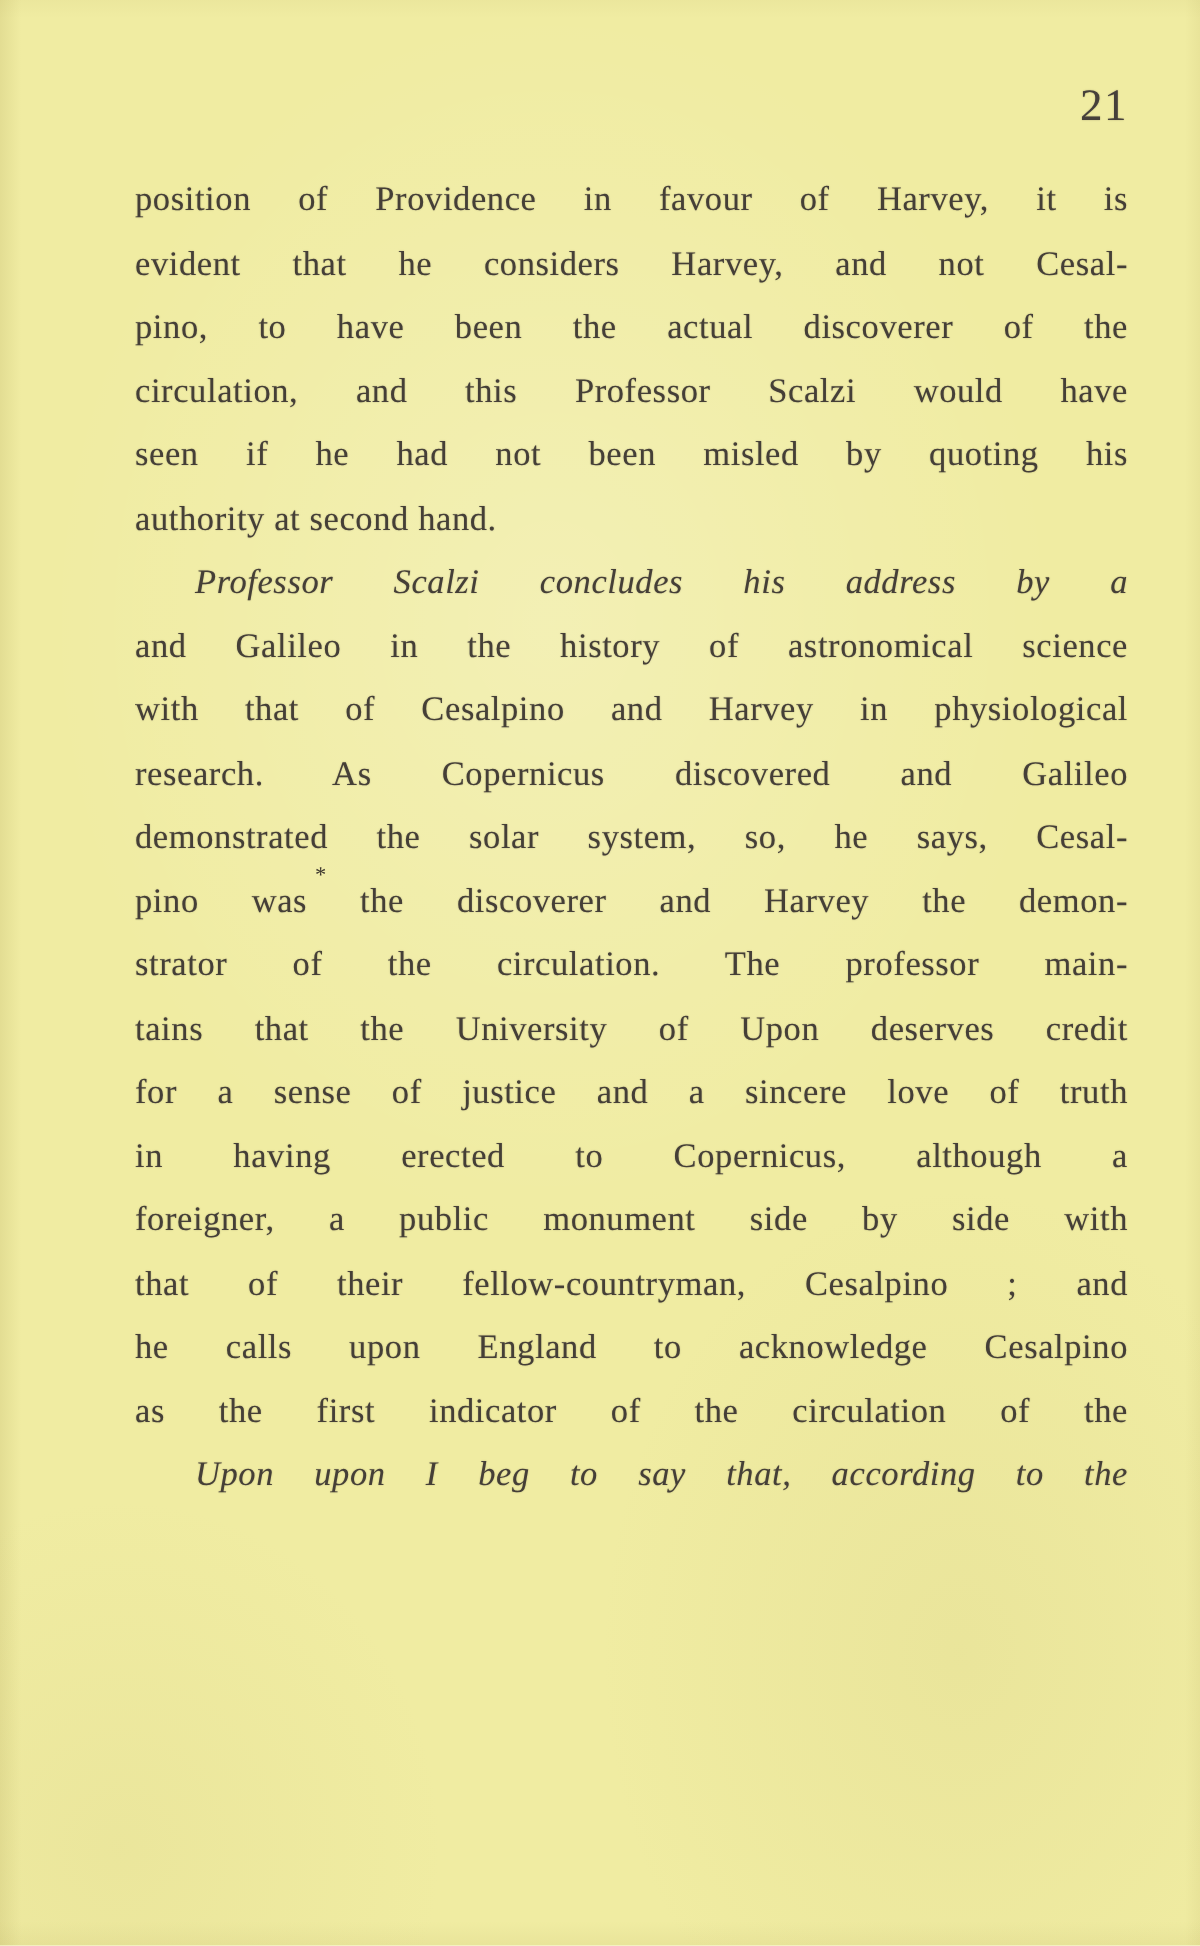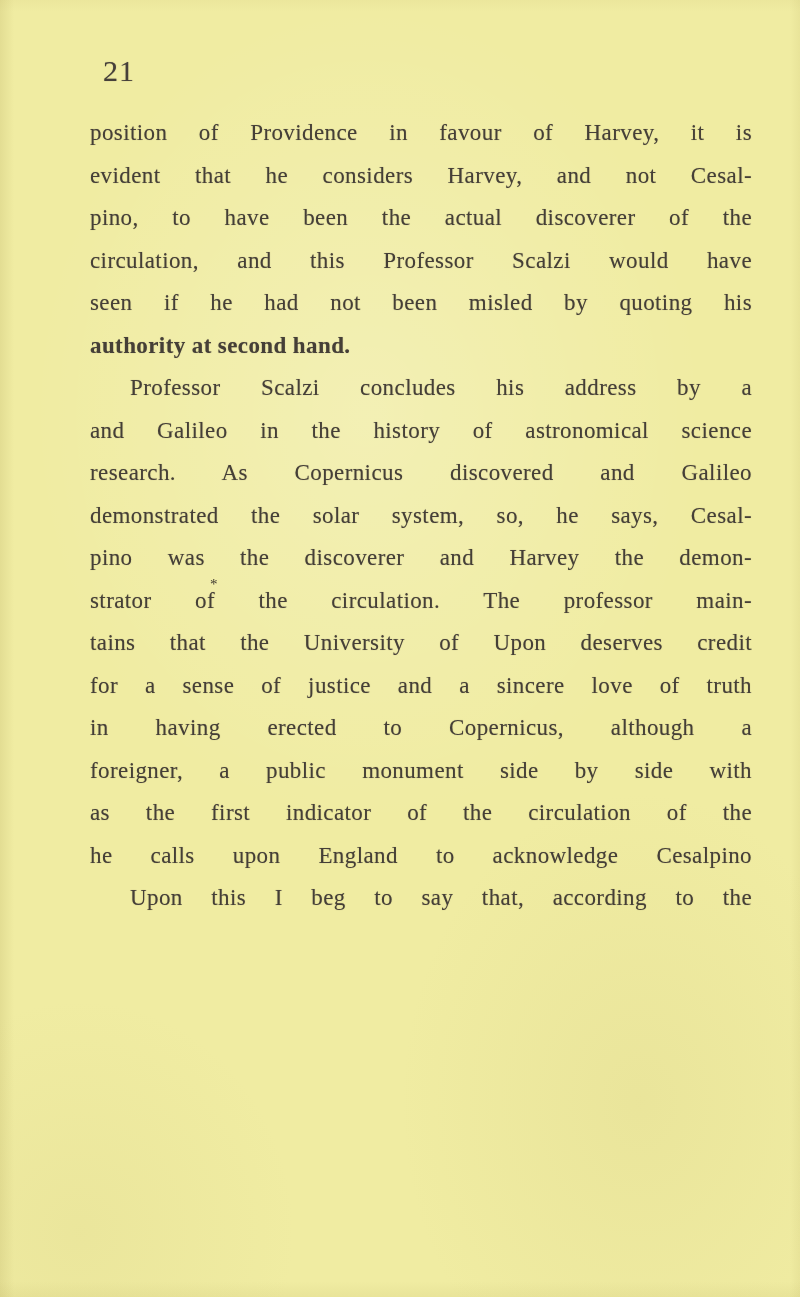--- a/index.html
+++ b/index.html
@@ -21,23 +21,23 @@
       linear-gradient(90deg, rgba(180,168,92,0.22) 0px, rgba(180,168,92,0) 14px),
       linear-gradient(270deg, rgba(180,168,92,0.12) 0px, rgba(180,168,92,0) 10px),
       linear-gradient(0deg, rgba(180,168,92,0.12) 0px, rgba(180,168,92,0) 16px),
       linear-gradient(180deg, rgba(180,168,92,0.08) 0px, rgba(180,168,92,0) 12px);
     font-family: "Liberation Serif", "DejaVu Serif", serif;
     color: #453f37;
   }
   .page-number {
     position: absolute;
     top: 54px;
-    left: 103px;
+    left: 90px;
     width: 662px;
-    text-align: left;
+    text-align: right;
     font-size: 30px;
     letter-spacing: 1px;
     color: #46403a;
     text-shadow: 0 0 1px rgba(70,63,55,0.45);
   }
   .text-block {
     position: absolute;
     top: 112px;
     left: 90px;
     width: 662px;
@@ -50,24 +50,24 @@
     white-space: normal;
     overflow: hidden;
     text-align: justify;
     text-align-last: justify;
     color: #453f37;
     text-shadow: 0 0 1px rgba(70,63,55,0.40);
   }
   .line.last {
     text-align: left;
     text-align-last: left;
-    font-weight: bold;
   }
   .line.indent {
     text-indent: 40px;
+    font-style: italic;
   }
   .artifact {
     position: absolute;
     top: 577px;
     left: 210px;
     font-size: 15px;
     line-height: 15px;
     color: #3e382f;
   }
 </style>
@@ -82,30 +82,32 @@
 
     <div class="line">position of Providence in favour of Harvey, it is</div>
     <div class="line">evident that he considers Harvey, and not Cesal-</div>
     <div class="line">pino, to have been the actual discoverer of the</div>
     <div class="line">circulation, and this Professor Scalzi would have</div>
     <div class="line">seen if he had not been misled by quoting his</div>
     <div class="line last">authority at second hand.</div>
 
     <div class="line indent">Professor Scalzi concludes his address by a</div>
     <div class="line">and Galileo in the history of astronomical science</div>
+    <div class="line">with that of Cesalpino and Harvey in physiological</div>
     <div class="line">research.  As Copernicus discovered and Galileo</div>
     <div class="line">demonstrated the solar system, so, he says, Cesal-</div>
     <div class="line">pino was the discoverer and Harvey the demon-</div>
     <div class="line">strator of the circulation.  The professor main-</div>
     <div class="line">tains that the University of Upon deserves credit</div>
     <div class="line">for a sense of justice and a sincere love of truth</div>
     <div class="line">in having erected to Copernicus, although a</div>
     <div class="line">foreigner, a public monument side by side with</div>
+    <div class="line">that of their fellow-countryman, Cesalpino ; and</div>
+    <div class="line">he calls upon England to acknowledge Cesalpino</div>
     <div class="line">as the first indicator of the circulation of the</div>
-    <div class="line">he calls upon England to acknowledge Cesalpino</div>
 
-    <div class="line indent">Upon this I beg to say that, according to the</div>
+    <div class="line indent">Upon upon I beg to say that, according to the</div>
 
   </div>
 
   <span class="artifact">*</span>
 
 </div>
 
 </body></html>

